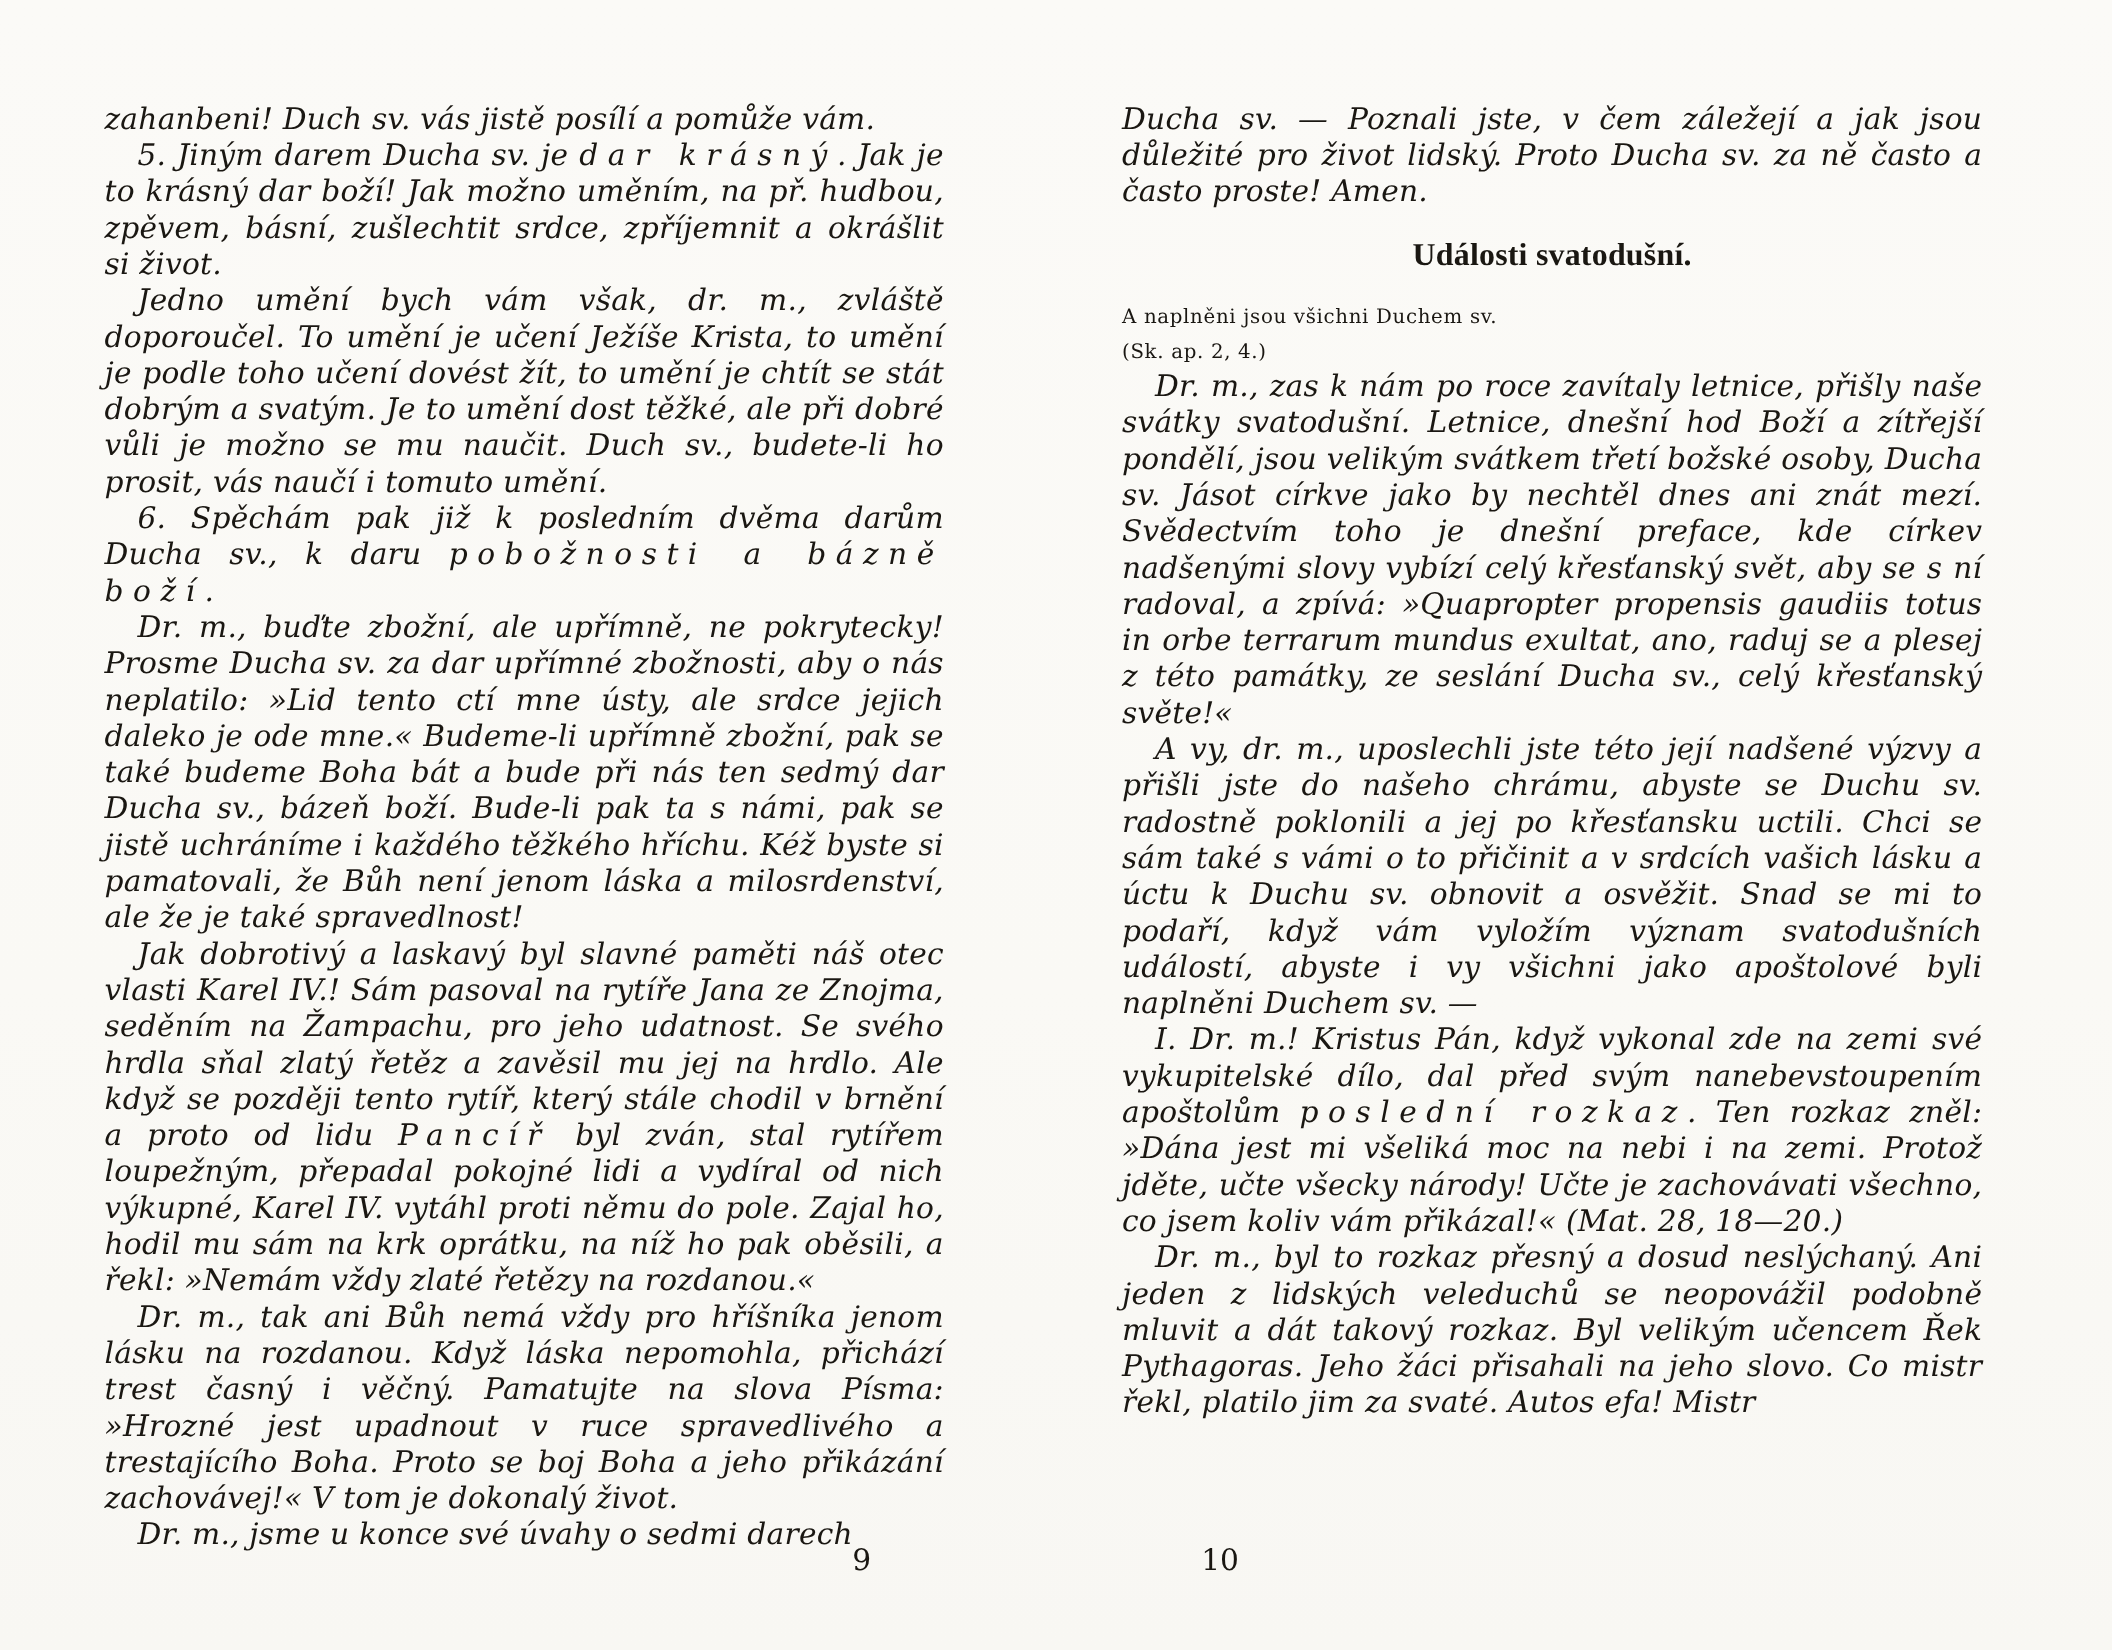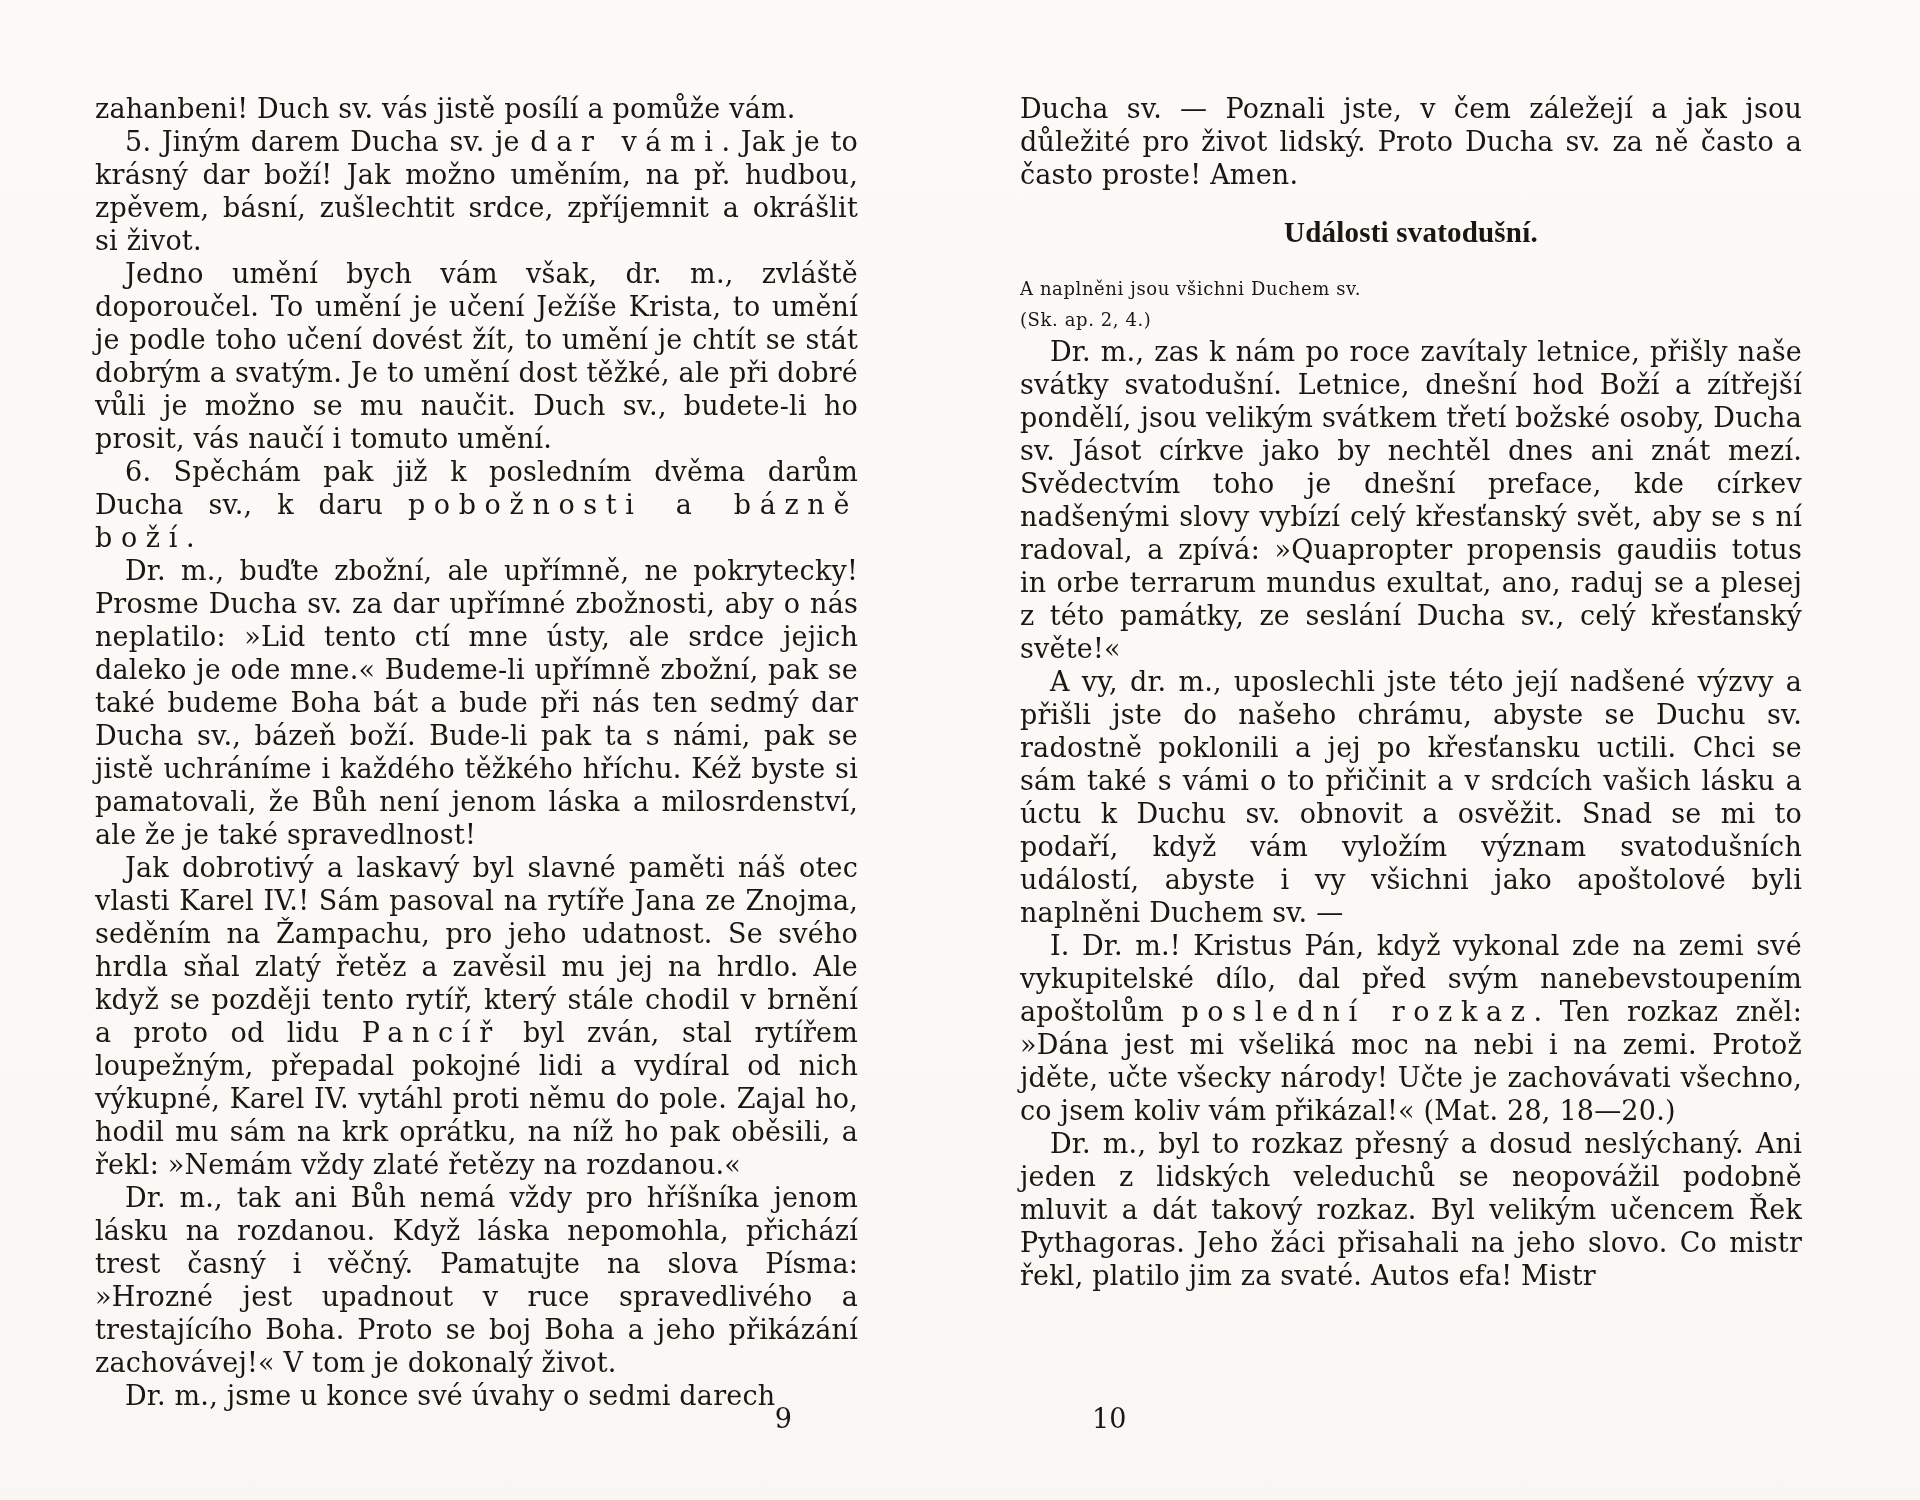--- a/index.html
+++ b/index.html
@@ -11,21 +11,21 @@
   }
   .paper{position:absolute;inset:0;}
   .col{
     position:absolute;top:92px;
     font-size:27px;line-height:33px;
     text-align:justify;
     letter-spacing:0.2px;
   }
   #col-left{left:95px;width:763px;}
   #col-right{left:1020px;width:782px;}
-  p.para{margin:0;padding:0;}
+  p.para{margin:0;padding:0;font-style:italic;}
   p.para.indent{text-indent:30px;}
   .sperr{letter-spacing:0.32em;}
   .section-num{
     text-align:center;margin-top:46px;line-height:33px;font-size:27px;
   }
   .section-title{
     text-align:center;font-weight:bold;margin:24px 0 0 0;
     font-size:29px;line-height:34px;text-indent:0;font-family:Liberation Serif, serif;
   }
   .epigraph{
@@ -42,21 +42,21 @@
   #pn-right{left:1092px;}
 </style>
 </head>
 <body>
 
 <div class="paper">
 
   <section class="col" id="col-left">
     <div id="left-paras">
         <p class="para"><span>zahanbeni! Duch sv. vás jistě posílí a pomůže vám.</span></p>
-        <p class="para indent"><span>5. Jiným darem Ducha sv. je </span><span class="sperr">dar vámi</span><span>. Jak je to krásný dar boží! Jak možno uměním, na př. hudbou, zpěvem, básní, zušlechtit srdce, zpříjemnit a okrášlit si život.</span></p>
+        <p class="para indent"><span>5. Jiným darem Ducha sv. je </span><span class="sperr">dar krásný</span><span>. Jak je to krásný dar boží! Jak možno uměním, na př. hudbou, zpěvem, básní, zušlechtit srdce, zpříjemnit a okrášlit si život.</span></p>
         <p class="para indent"><span>Jedno umění bych vám však, dr. m., zvláště doporoučel. To umění je učení Ježíše Krista, to umění je podle toho učení dovést žít, to umění je chtít se stát dobrým a svatým. Je to umění dost těžké, ale při dobré vůli je možno se mu naučit. Duch sv., budete-li ho prosit, vás naučí i tomuto umění.</span></p>
         <p class="para indent"><span>6. Spěchám pak již k posledním dvěma darům Ducha sv., k daru </span><span class="sperr">pobožnosti a bázně boží</span><span>.</span></p>
         <p class="para indent"><span>Dr. m., buďte zbožní, ale upřímně, ne pokrytecky! Prosme Ducha sv. za dar upřímné zbožnosti, aby o nás neplatilo: »Lid tento ctí mne ústy, ale srdce jejich daleko je ode mne.« Budeme-li upřímně zbožní, pak se také budeme Boha bát a bude při nás ten sedmý dar Ducha sv., bázeň boží. Bude-li pak ta s námi, pak se jistě uchráníme i každého těžkého hříchu. Kéž byste si pamatovali, že Bůh není jenom láska a milosrdenství, ale že je také spravedlnost!</span></p>
         <p class="para indent"><span>Jak dobrotivý a laskavý byl slavné paměti náš otec vlasti Karel IV.! Sám pasoval na rytíře Jana ze Znojma, seděním na Žampachu, pro jeho udatnost. Se svého hrdla sňal zlatý řetěz a zavěsil mu jej na hrdlo. Ale když se později tento rytíř, který stále chodil v brnění a proto od lidu </span><span class="sperr">Pancíř</span><span> byl zván, stal rytířem loupežným, přepadal pokojné lidi a vydíral od nich výkupné, Karel IV. vytáhl proti němu do pole. Zajal ho, hodil mu sám na krk oprátku, na níž ho pak oběsili, a řekl: »Nemám vždy zlaté řetězy na rozdanou.«</span></p>
         <p class="para indent"><span>Dr. m., tak ani Bůh nemá vždy pro hříšníka jenom lásku na rozdanou. Když láska nepomohla, přichází trest časný i věčný. Pamatujte na slova Písma: »Hrozné jest upadnout v ruce spravedlivého a trestajícího Boha. Proto se boj Boha a jeho přikázání zachovávej!« V tom je dokonalý život.</span></p>
         <p class="para indent"><span>Dr. m., jsme u konce své úvahy o sedmi darech</span></p>
       </div>
   </section>
 
   <section class="col" id="col-right">

